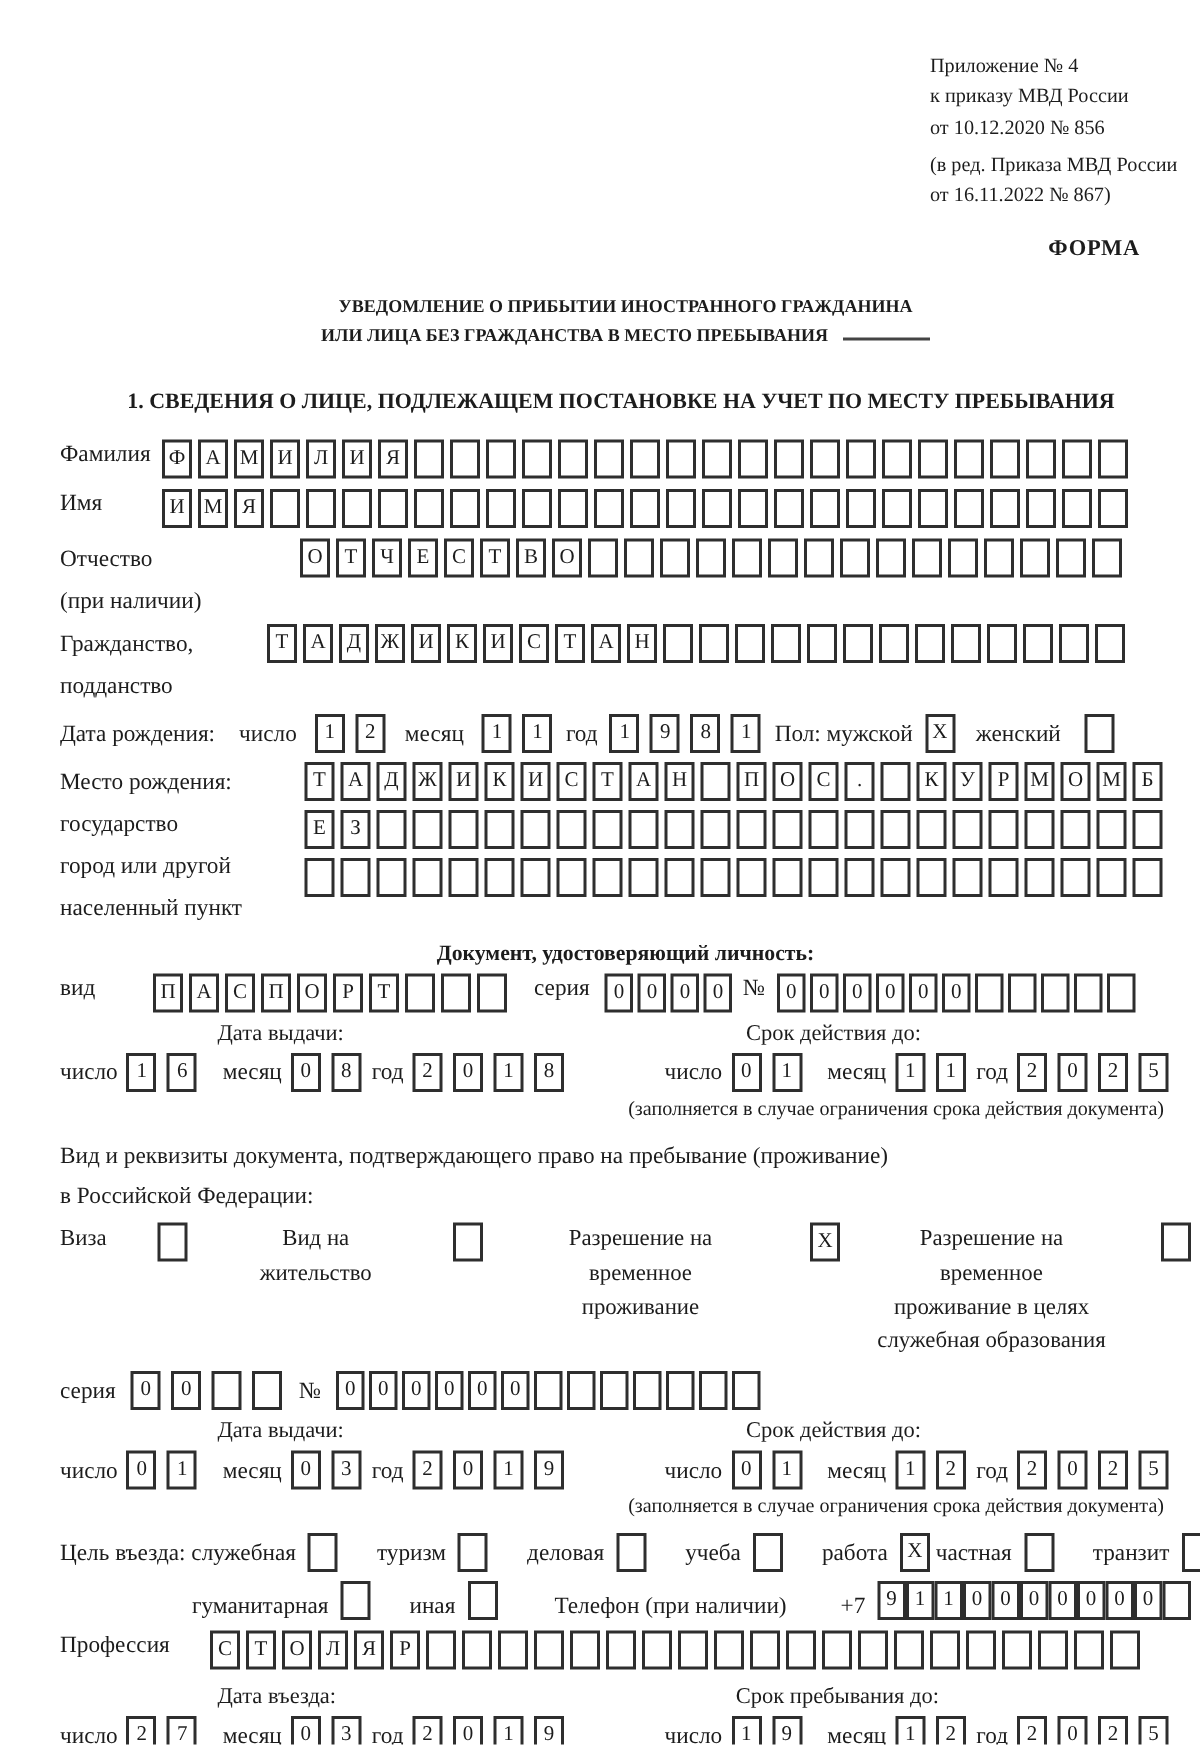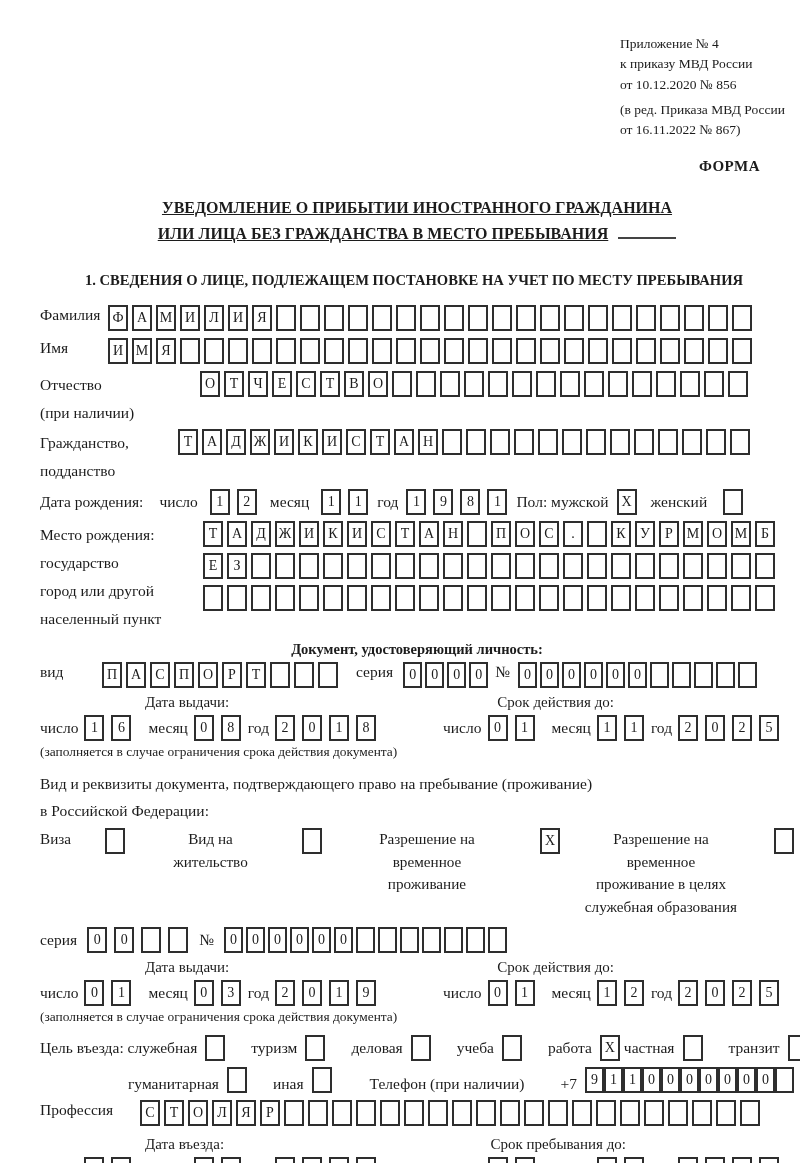--- a/index.html
+++ b/index.html
@@ -6,21 +6,21 @@
   body{width:800px;height:1163px;overflow:hidden;color:#1c1c1c;
        font-family:"Liberation Serif","DejaVu Serif",serif;}
   .page{padding:34px 6px 0 40px;position:relative;}
 
   
   .hdr{margin-left:580px;font-size:13.5px;line-height:1.5;}
   .hdr .grp2{margin-top:5px;}
   .forma{margin-top:18px;margin-right:34px;text-align:right;font-weight:bold;font-size:15px;letter-spacing:.5px;}
 
   
-  .title{margin-top:20px;text-align:center;font-weight:bold;font-size:16px;line-height:1.6;text-decoration:underline;}
+  .title{margin-top:20px;text-align:center;font-weight:bold;font-size:12px;line-height:1.6;}
   .t-underline{display:inline-block;width:58px;border-bottom:2px solid #444;margin-left:10px;vertical-align:baseline;}
   .sec-head{margin-top:26px;font-weight:bold;font-size:14.6px;text-align:center;margin-right:6px;}
 
   
   .row{display:flex;align-items:flex-start;margin-top:7px;}
   .lbl{font-size:15.5px;line-height:1.25;flex:none;font-family:Liberation Serif, serif;}
   .lbl2{font-size:15.5px;line-height:1.8;}
   .cells{display:flex;flex:none;}
   .cell{box-sizing:border-box;flex:none;width:20px;height:26px;border:2px solid #2e2e2e;
         margin-right:4px;display:flex;align-items:center;justify-content:center;
@@ -35,21 +35,21 @@
 
   .doc-head{margin-top:8px;text-align:center;font-weight:bold;font-size:14.5px;}
 
   .dates{margin-top:6px;}
   .dates .heads{display:flex;font-size:15px;font-weight:normal;}
   .dates .heads .h1{margin-left:105px;}
   .dates .heads .h2{margin-left:auto;margin-right:180px;}
   .dateline{display:flex;align-items:center;margin-top:4px;}
   .dg{display:flex;align-items:center;}
   .dg .lbl{margin-right:6px;}
-  .note{font-size:13.4px;margin-top:3px;text-align:left;margin-right:18px;}
+  .note{font-size:13.4px;margin-top:3px;text-align:right;margin-right:18px;}
 
   .staytext{margin-top:10px;font-size:15.5px;line-height:1.75;}
   .opts{display:flex;align-items:flex-start;margin-top:4px;}
   .opt{display:flex;align-items:flex-start;gap:24px;}
   .opt .txt{font-size:15.2px;line-height:1.5;text-align:center;}
   .opt .cell{margin-left:10px;}
 
   .purpose .lbl{margin-right:8px;}
   .purpose .cell{margin-right:0;}
   .pgap{width:26px;flex:none;}

